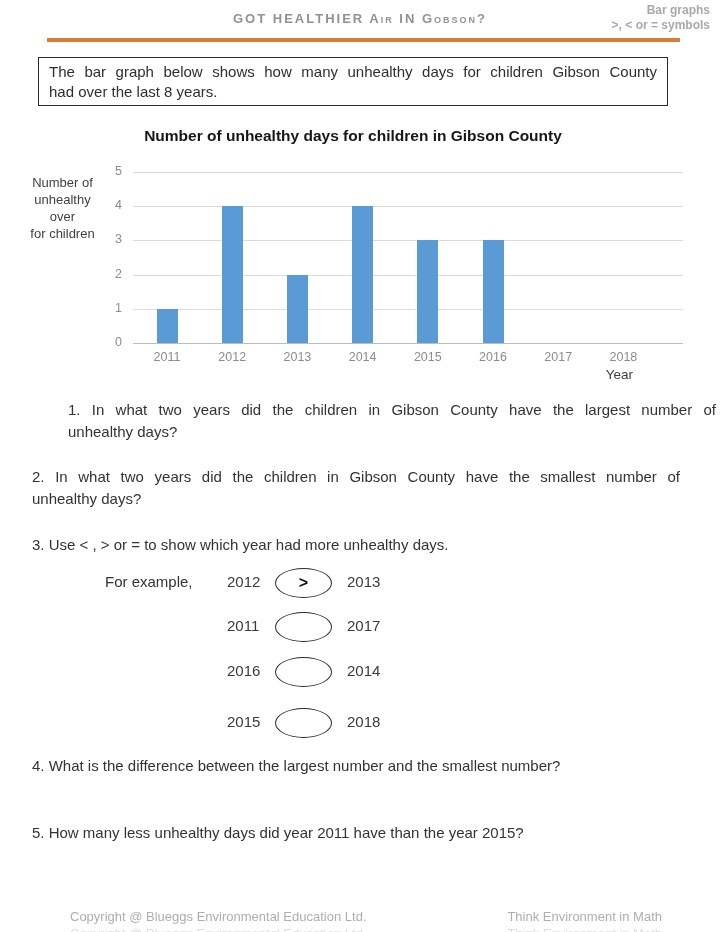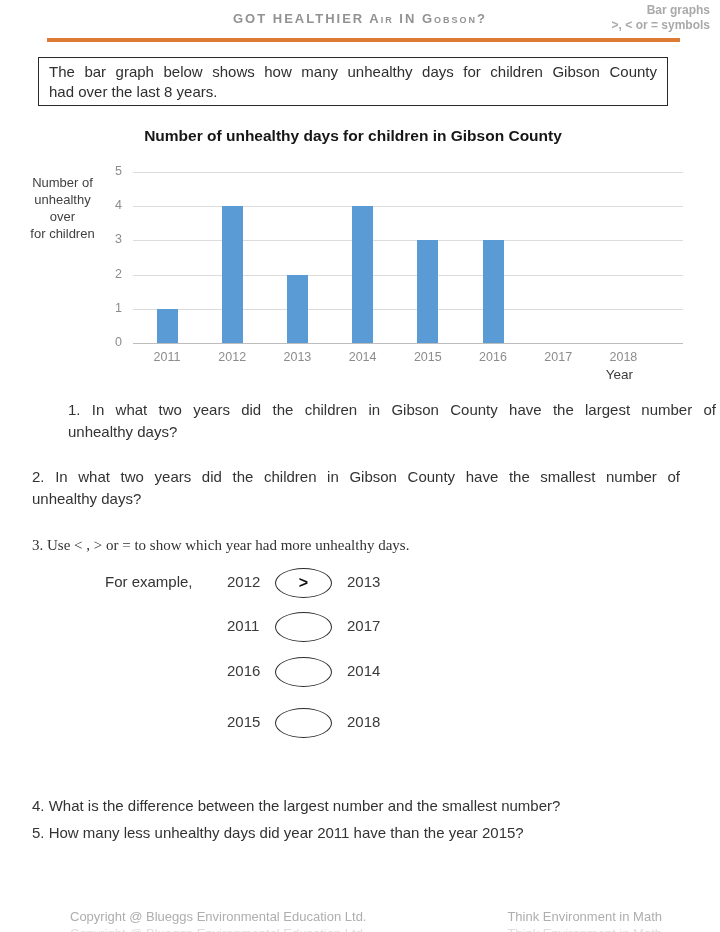--- a/index.html
+++ b/index.html
@@ -47,22 +47,22 @@
   .xtick {
     position:absolute; width:60px; text-align:center;
     font-size:12.5px; color:#8c8c8c;
   }
   .xlabel {
     position:absolute; top:207px; left:133px; width:500px; text-align:right;
     font-size:13.5px; color:#3c3c3c;
   }
   
   .q { position:absolute; left:32px; width:648px; font-size:15px; line-height:22px; color:#333333; }
-  .q1 { top:399px;margin-left:36px; } .q2 { top:466px; } .q3 { top:534px;font-family:Liberation Serif, serif; }
-  .q4 { top:755px;margin-top:40px; } .q5 { top:822px; }
+  .q1 { top:399px;margin-left:36px; } .q2 { top:466px; } .q3 { top:534px; }
+  .q4 { top:755px; } .q5 { top:822px; }
   .cmp-row { position:absolute; left:5px; width:460px; height:30px; }
   .cmp-example-label { position:absolute; left:100px; top:5px; font-size:15px; color:#333333; }
   .cmp-left  { position:absolute; left:222px; top:5px; font-size:15px; color:#3a3a3a; }
   .cmp-right { position:absolute; left:342px; top:5px; font-size:15px; color:#3a3a3a; }
   .oval {
     position:absolute; left:270px; top:0; width:57px; height:30px;
     border:1.6px solid #2b2b2b; border-radius:50%;
     display:flex; align-items:center; justify-content:center;
     font-size:16px; font-weight:bold; color:#111111; background:#ffffff;
   }

